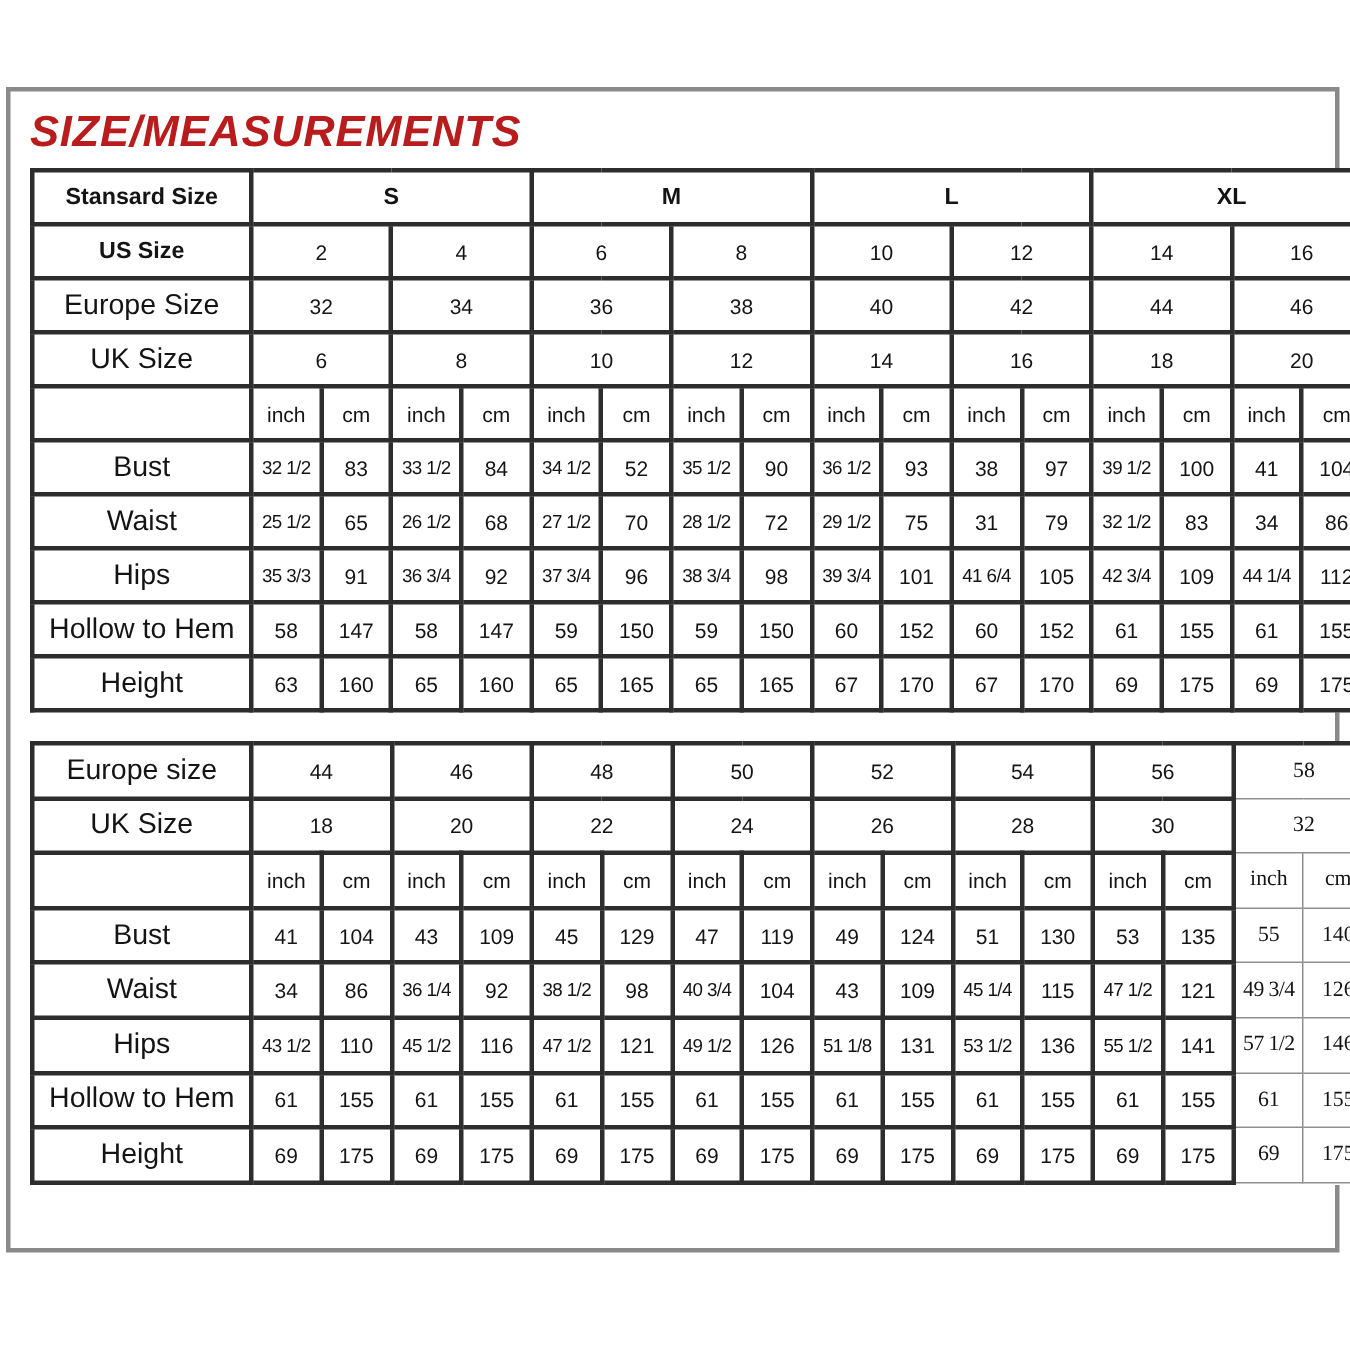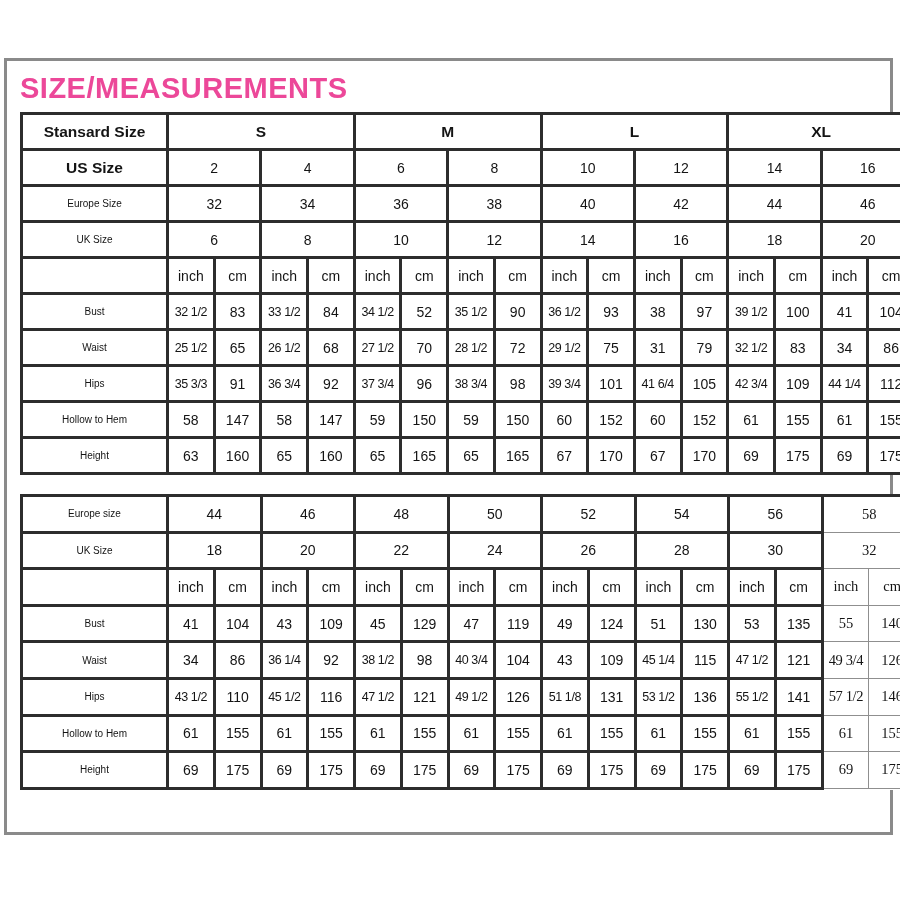--- a/index.html
+++ b/index.html
@@ -5,33 +5,33 @@
   html,body{margin:0;padding:0;background:#fff;width:900px;height:900px;overflow:hidden;
     font-family:"Liberation Sans",sans-serif;-webkit-font-smoothing:antialiased;}
   .frame{position:absolute;left:4px;top:58px;width:883px;height:771px;border:3px solid #8a8a8a;background:#fff;}
   .title{position:absolute;left:13px;top:11px;font-size:29px;font-weight:bold;letter-spacing:.5px;color:#b11cb1;}
   table{border-collapse:collapse;table-layout:fixed;position:absolute;left:13px;width:896px;background:#fff;}
   #standard-table{top:51px;}
   #plus-table{top:433px;}
   td{border:3px solid #2d2d2d;text-align:center;vertical-align:middle;height:33px;
      font-size:14px;color:#141414;padding:0 1px;white-space:nowrap;overflow:hidden;}
   #plus-table td{height:33.6px;}
-  td.lbl{font-size:10px;}
+  td.lbl{font-size:19px;}
   td.hdr{font-weight:bold;font-size:15.5px;}
   td.unit{font-size:14px;}
   td.tight{font-size:12.5px;letter-spacing:-.4px;margin-left:40px;}
   td.serif{font-family:"Liberation Serif",serif;font-size:14.5px;}
   td.thin{border-width:1px;border-color:#8f8f8f;}
   tr:first-child td.thin{border-top:3px solid #2d2d2d;}
 </style>
 </head>
 <body>
 
 <div class="frame">
-  <div class="title" style="color: #ec4899;">SIZE/MEASUREMENTS</div>
+  <div class="title" style="color: #b91c1c; font-style: italic;">SIZE/MEASUREMENTS</div>
   <table id="standard-table">
       <colgroup>
         <col style="width: 146px;">
         <col>
         <col>
         <col>
         <col>
         <col>
         <col>
         <col>

